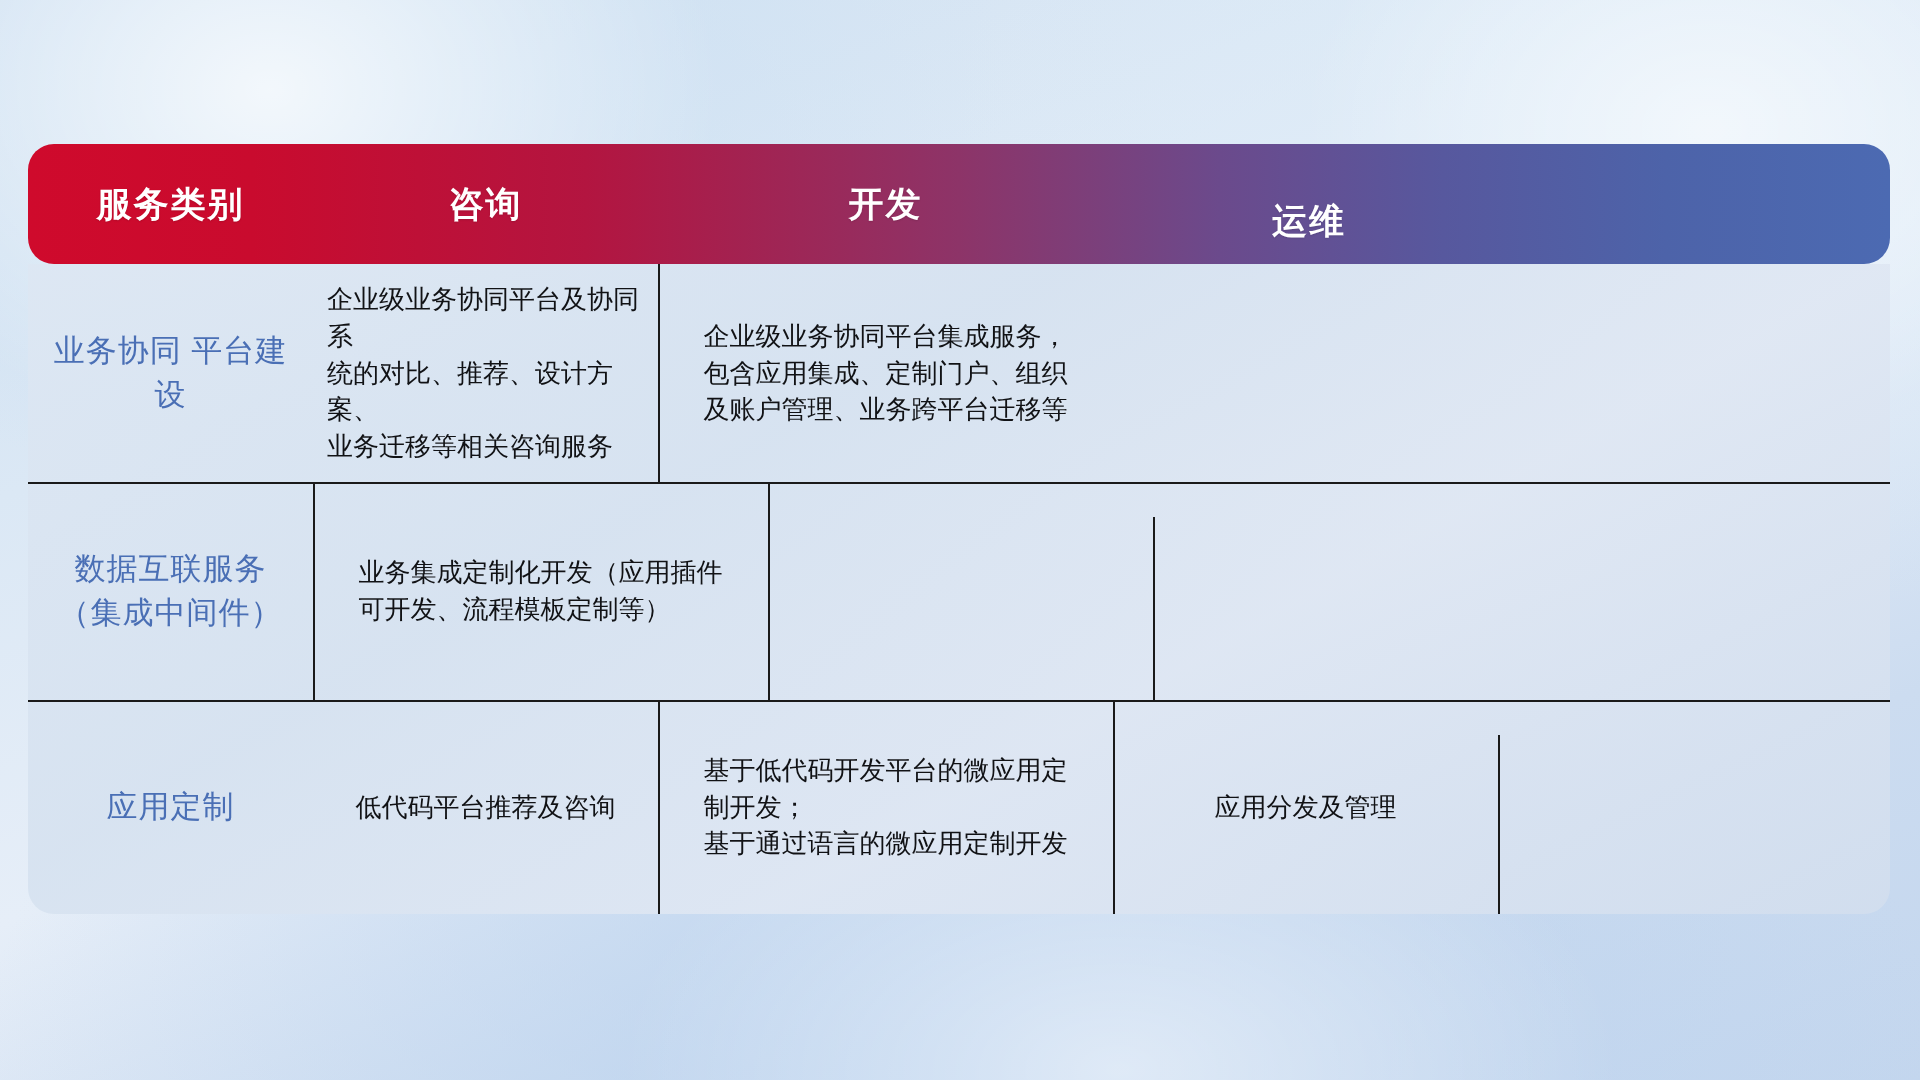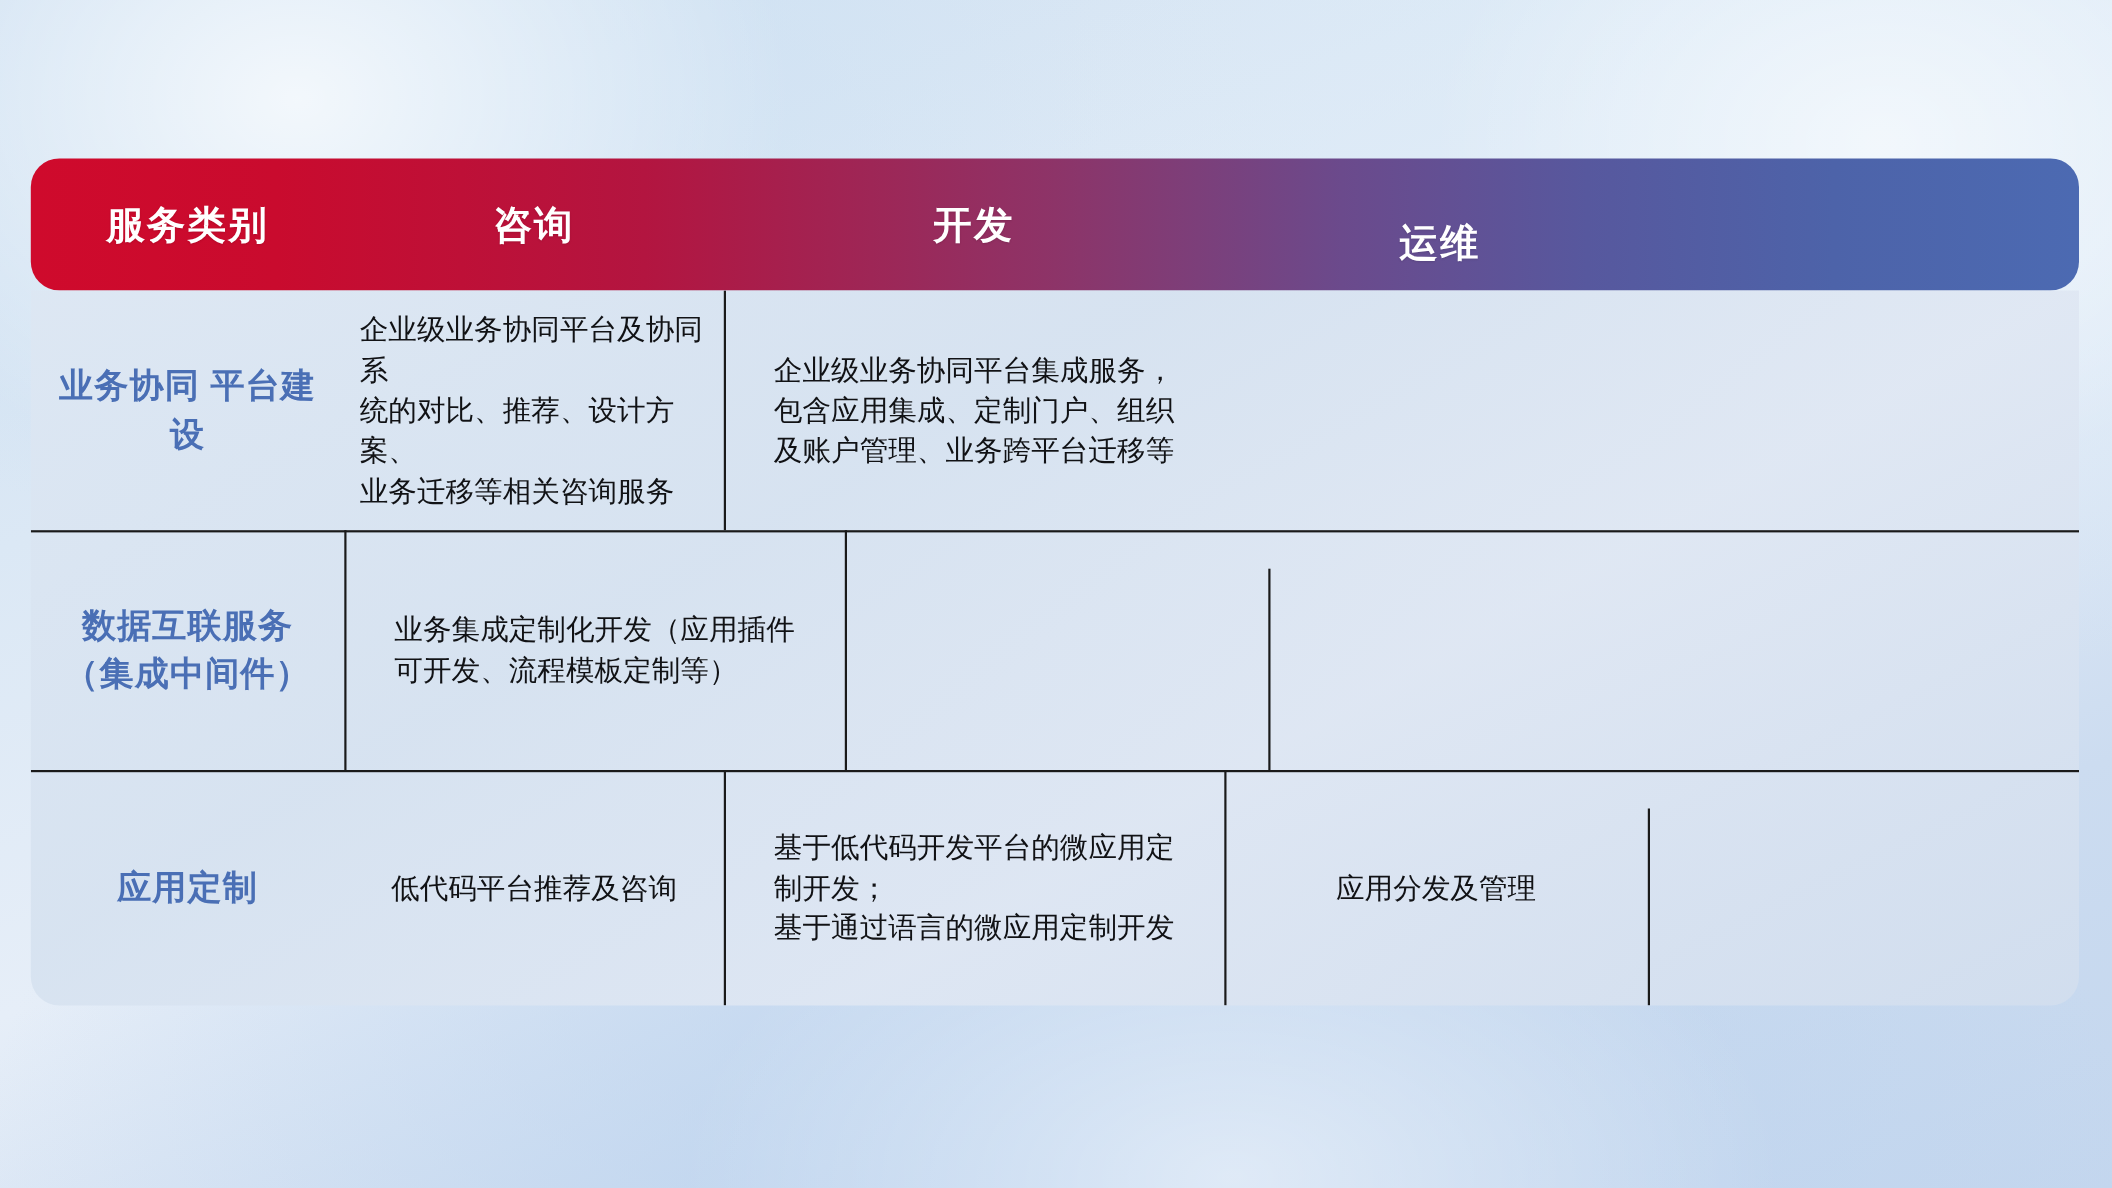--- a/index.html
+++ b/index.html
@@ -117,21 +117,21 @@
   
   .c0 { width: 285px; }
   .c1 { width: 345px; }
   .c2 { width: 455px; }
   .c3 { width: 385px; }
   .c4 { width: 392px; margin-top: 35px; }
 
   .cat {
     color: #4a6fb5;
     font-size: 31px;
-    font-weight: bold;
+    font-weight: normal;
     line-height: 1.42;
     text-align: center;
     letter-spacing: 1px;
   }
   .cell-text {
     color: #111215;
     font-size: 26px;
     line-height: 1.42;
     text-align: left;
     white-space: pre-line;

